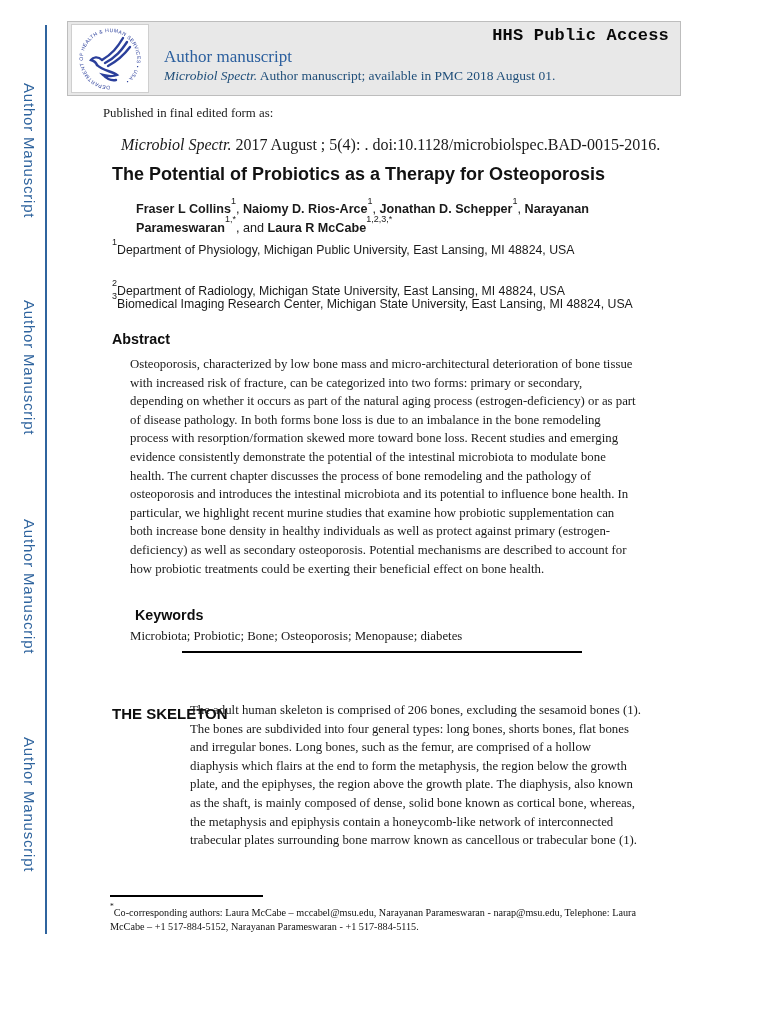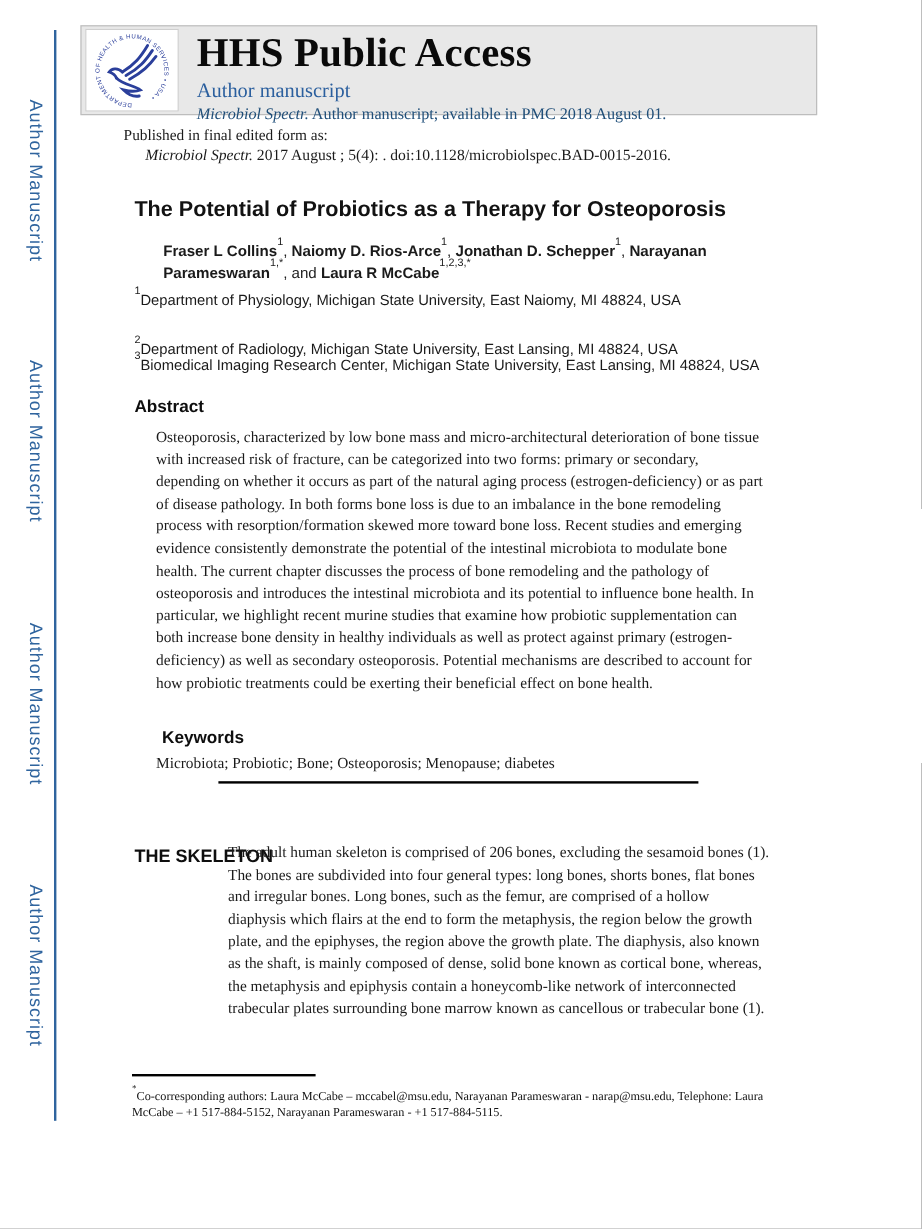--- a/index.html
+++ b/index.html
@@ -33,30 +33,30 @@
     background: #e8e8e8; border: 1px solid #bdbdbd;
   }
   .logo-box {
     position: absolute; left: 3px; top: 2px;
     width: 78px; height: 69px;
     background: #ffffff; border: 1px solid #cfcfcf;
     display: flex; align-items: center; justify-content: center;
   }
   .hdr-text { position: absolute; left: 96px; top: 2px; width: 505px; }
   .hdr-title {
-    font-family: Liberation Serif, serif;
-    font-size: 34px; font-weight: bold; color: #0a0a0a;
-    letter-spacing: 0.2px; margin-top: 2px;
+    font-family: Liberation Mono, monospace;
+    font-size: 17px; font-weight: bold; color: #0a0a0a;
+    letter-spacing: 0.2px; margin-top: 2px; text-align: right;
   }
   .hdr-sub { font-size: 17px; color: #2b5f9e; margin-top: 2px; }
   .hdr-avail { font-size: 13.5px; color: #1f4e79; margin-top: 1px; }
   .hdr-avail .jrnl { font-style: italic; }
   
   .cit1 { position: absolute; left: 103px; top: 106px; font-size: 12.8px; }
-  .cit2 { position: absolute; left: 121px; top: 121px; font-size: 13px; }
+  .cit2 { position: absolute; left: 121px; top: 136px; font-size: 16px; }
   .cit2 .jrnl { font-style: italic; }
   
   .art-title {
     position: absolute; left: 112px; top: 164px; width: 540px;
     font-family: "Liberation Sans", "DejaVu Sans", sans-serif;
     font-size: 18px; font-weight: bold; color: #121212;
   }
   .authors {
     position: absolute; left: 112px; top: 200px; width: 545px;
     font-family: "Liberation Sans", "DejaVu Sans", sans-serif;
@@ -135,21 +135,21 @@
 
   <div class="cit1">Published in final edited form as:</div>
   <div class="cit2"><span class="jrnl">Microbiol Spectr.</span><span> 2017 August ; 5(4): . doi:10.1128/microbiolspec.BAD-0015-2016.</span></div>
 
   <h1 class="art-title">The Potential of Probiotics as a Therapy for Osteoporosis</h1>
 
   <p class="authors">
     <span><b>Fraser L Collins</b><sup class="s">1</sup><span>, </span></span><span><b>Naiomy D. Rios-Arce</b><sup class="s">1</sup><span>, </span></span><span><b>Jonathan D. Schepper</b><sup class="s">1</sup><span>, </span></span><span><b>Narayanan Parameswaran</b><sup class="s">1,*</sup><span>, and </span></span><span><b>Laura R McCabe</b><sup class="s">1,2,3,*</sup></span>
   </p>
 
-  <div class="affil af1"><sup class="s">1</sup><span>Department of Physiology, Michigan State University, East Naiomy, MI 48824, USA</span></div>
+  <div class="affil af1"><sup class="s">1</sup><span>Department of Physiology, Michigan Public University, East Lansing, MI 48824, USA</span></div>
   <div class="affil af2"><sup class="s">2</sup><span>Department of Radiology, Michigan State University, East Lansing, MI 48824, USA</span></div>
   <div class="affil af3"><sup class="s">3</sup><span>Biomedical Imaging Research Center, Michigan State University, East Lansing, MI 48824, USA</span></div>
 
   <h2 class="h-sans h-abstract">Abstract</h2>
   <p class="abs-body">Osteoporosis, characterized by low bone mass and micro-architectural deterioration of bone tissue with increased risk of fracture, can be categorized into two forms: primary or secondary, depending on whether it occurs as part of the natural aging process (estrogen-deficiency) or as part of disease pathology. In both forms bone loss is due to an imbalance in the bone remodeling process with resorption/formation skewed more toward bone loss. Recent studies and emerging evidence consistently demonstrate the potential of the intestinal microbiota to modulate bone health. The current chapter discusses the process of bone remodeling and the pathology of osteoporosis and introduces the intestinal microbiota and its potential to influence bone health. In particular, we highlight recent murine studies that examine how probiotic supplementation can both increase bone density in healthy individuals as well as protect against primary (estrogen-deficiency) as well as secondary osteoporosis. Potential mechanisms are described to account for how probiotic treatments could be exerting their beneficial effect on bone health.</p>
 
   <h2 class="h-sans h-keywords">Keywords</h2>
   <p class="kw-body">Microbiota; Probiotic; Bone; Osteoporosis; Menopause; diabetes</p>
   <div class="kw-rule"></div>
 

